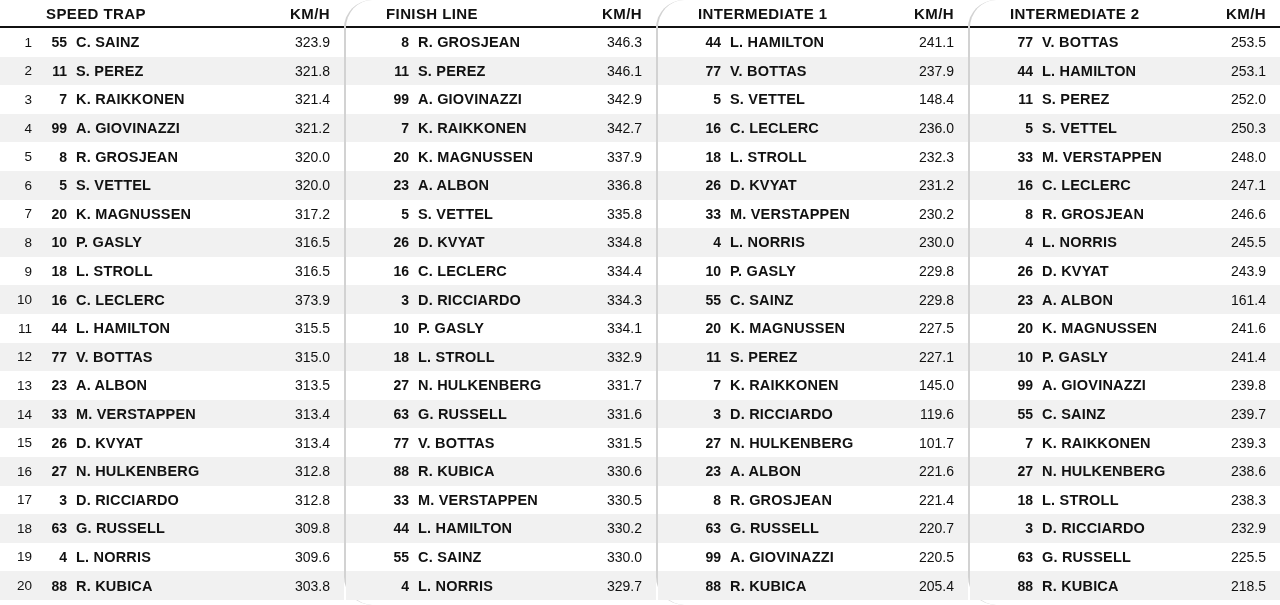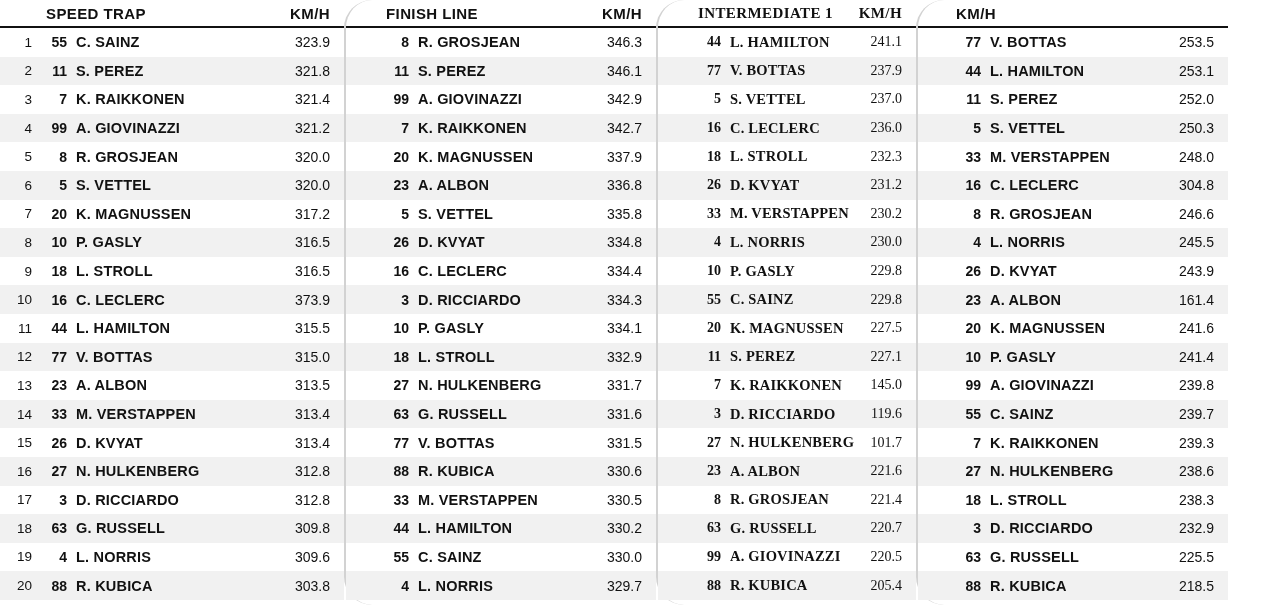--- a/index.html
+++ b/index.html
@@ -18,21 +18,21 @@
     width: 1280px;
     height: 605px;
     box-sizing: border-box;
   }
   .col {
     position: relative;
     box-sizing: border-box;
   }
   .col.c0 { width: 344px; }
   .col.c1 { width: 312px; }
-  .col.c2 { width: 260px; font-family: Liberation Serif, serif; }
+  .col.c2 { width: 312px; }
   .col.c3 { width: 312px; }
   .col.sep {
     border-left: 2px solid #d2d2d2;
     border-radius: 28px;
   }
   .hdr {
     display: flex;
     align-items: center;
     height: 28px;
     font-size: 15px;
@@ -372,21 +372,21 @@
       <div class="row alt">
         <div class="pos"></div>
         <div class="num">77</div>
         <div class="name">V. BOTTAS</div>
         <div class="val">237.9</div>
       </div>
       <div class="row">
         <div class="pos"></div>
         <div class="num">5</div>
         <div class="name">S. VETTEL</div>
-        <div class="val">237.0</div>
+        <div class="val">148.4</div>
       </div>
       <div class="row alt">
         <div class="pos"></div>
         <div class="num">16</div>
         <div class="name">C. LECLERC</div>
         <div class="val">236.0</div>
       </div>
       <div class="row">
         <div class="pos"></div>
         <div class="num">18</div>
@@ -482,20 +482,21 @@
         <div class="num">88</div>
         <div class="name">R. KUBICA</div>
         <div class="val">205.4</div>
       </div>
     </div>
   </div>
 
   <div class="col c3 sep">
     <div class="hdr">
       <div class="h-pos"></div>
+      <div class="h-title">INTERMEDIATE 2</div>
       <div class="h-unit">KM/H</div>
     </div>
     <div class="rows">
       <div class="row">
         <div class="pos"></div>
         <div class="num">77</div>
         <div class="name">V. BOTTAS</div>
         <div class="val">253.5</div>
       </div>
       <div class="row alt">
@@ -519,21 +520,21 @@
       <div class="row">
         <div class="pos"></div>
         <div class="num">33</div>
         <div class="name">M. VERSTAPPEN</div>
         <div class="val">248.0</div>
       </div>
       <div class="row alt">
         <div class="pos"></div>
         <div class="num">16</div>
         <div class="name">C. LECLERC</div>
-        <div class="val">304.8</div>
+        <div class="val">247.1</div>
       </div>
       <div class="row">
         <div class="pos"></div>
         <div class="num">8</div>
         <div class="name">R. GROSJEAN</div>
         <div class="val">246.6</div>
       </div>
       <div class="row alt">
         <div class="pos"></div>
         <div class="num">4</div>

